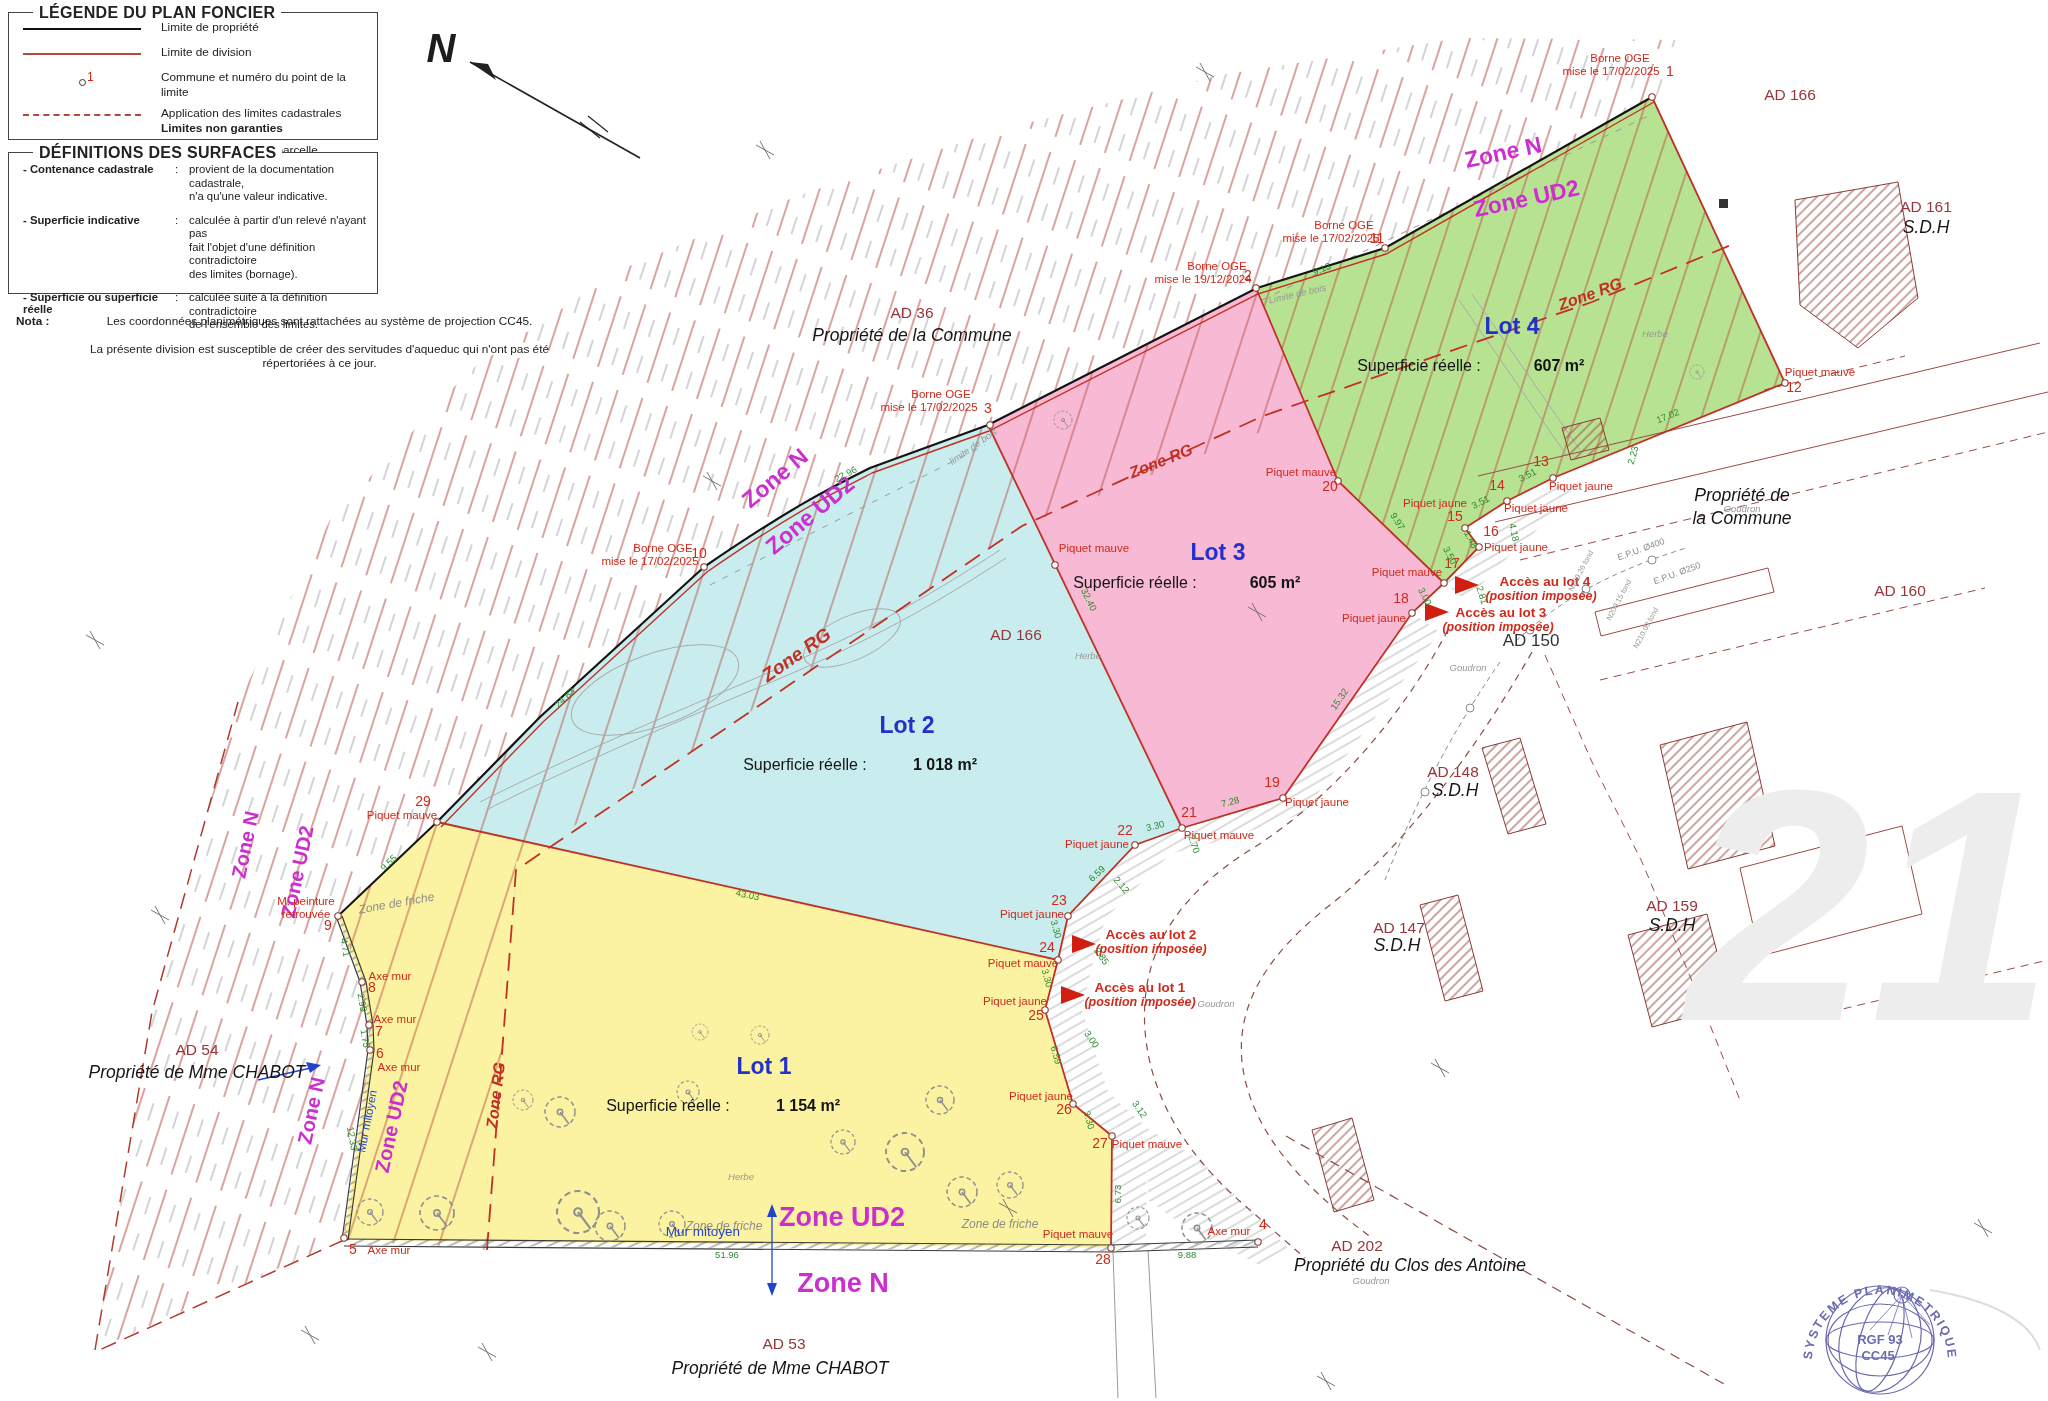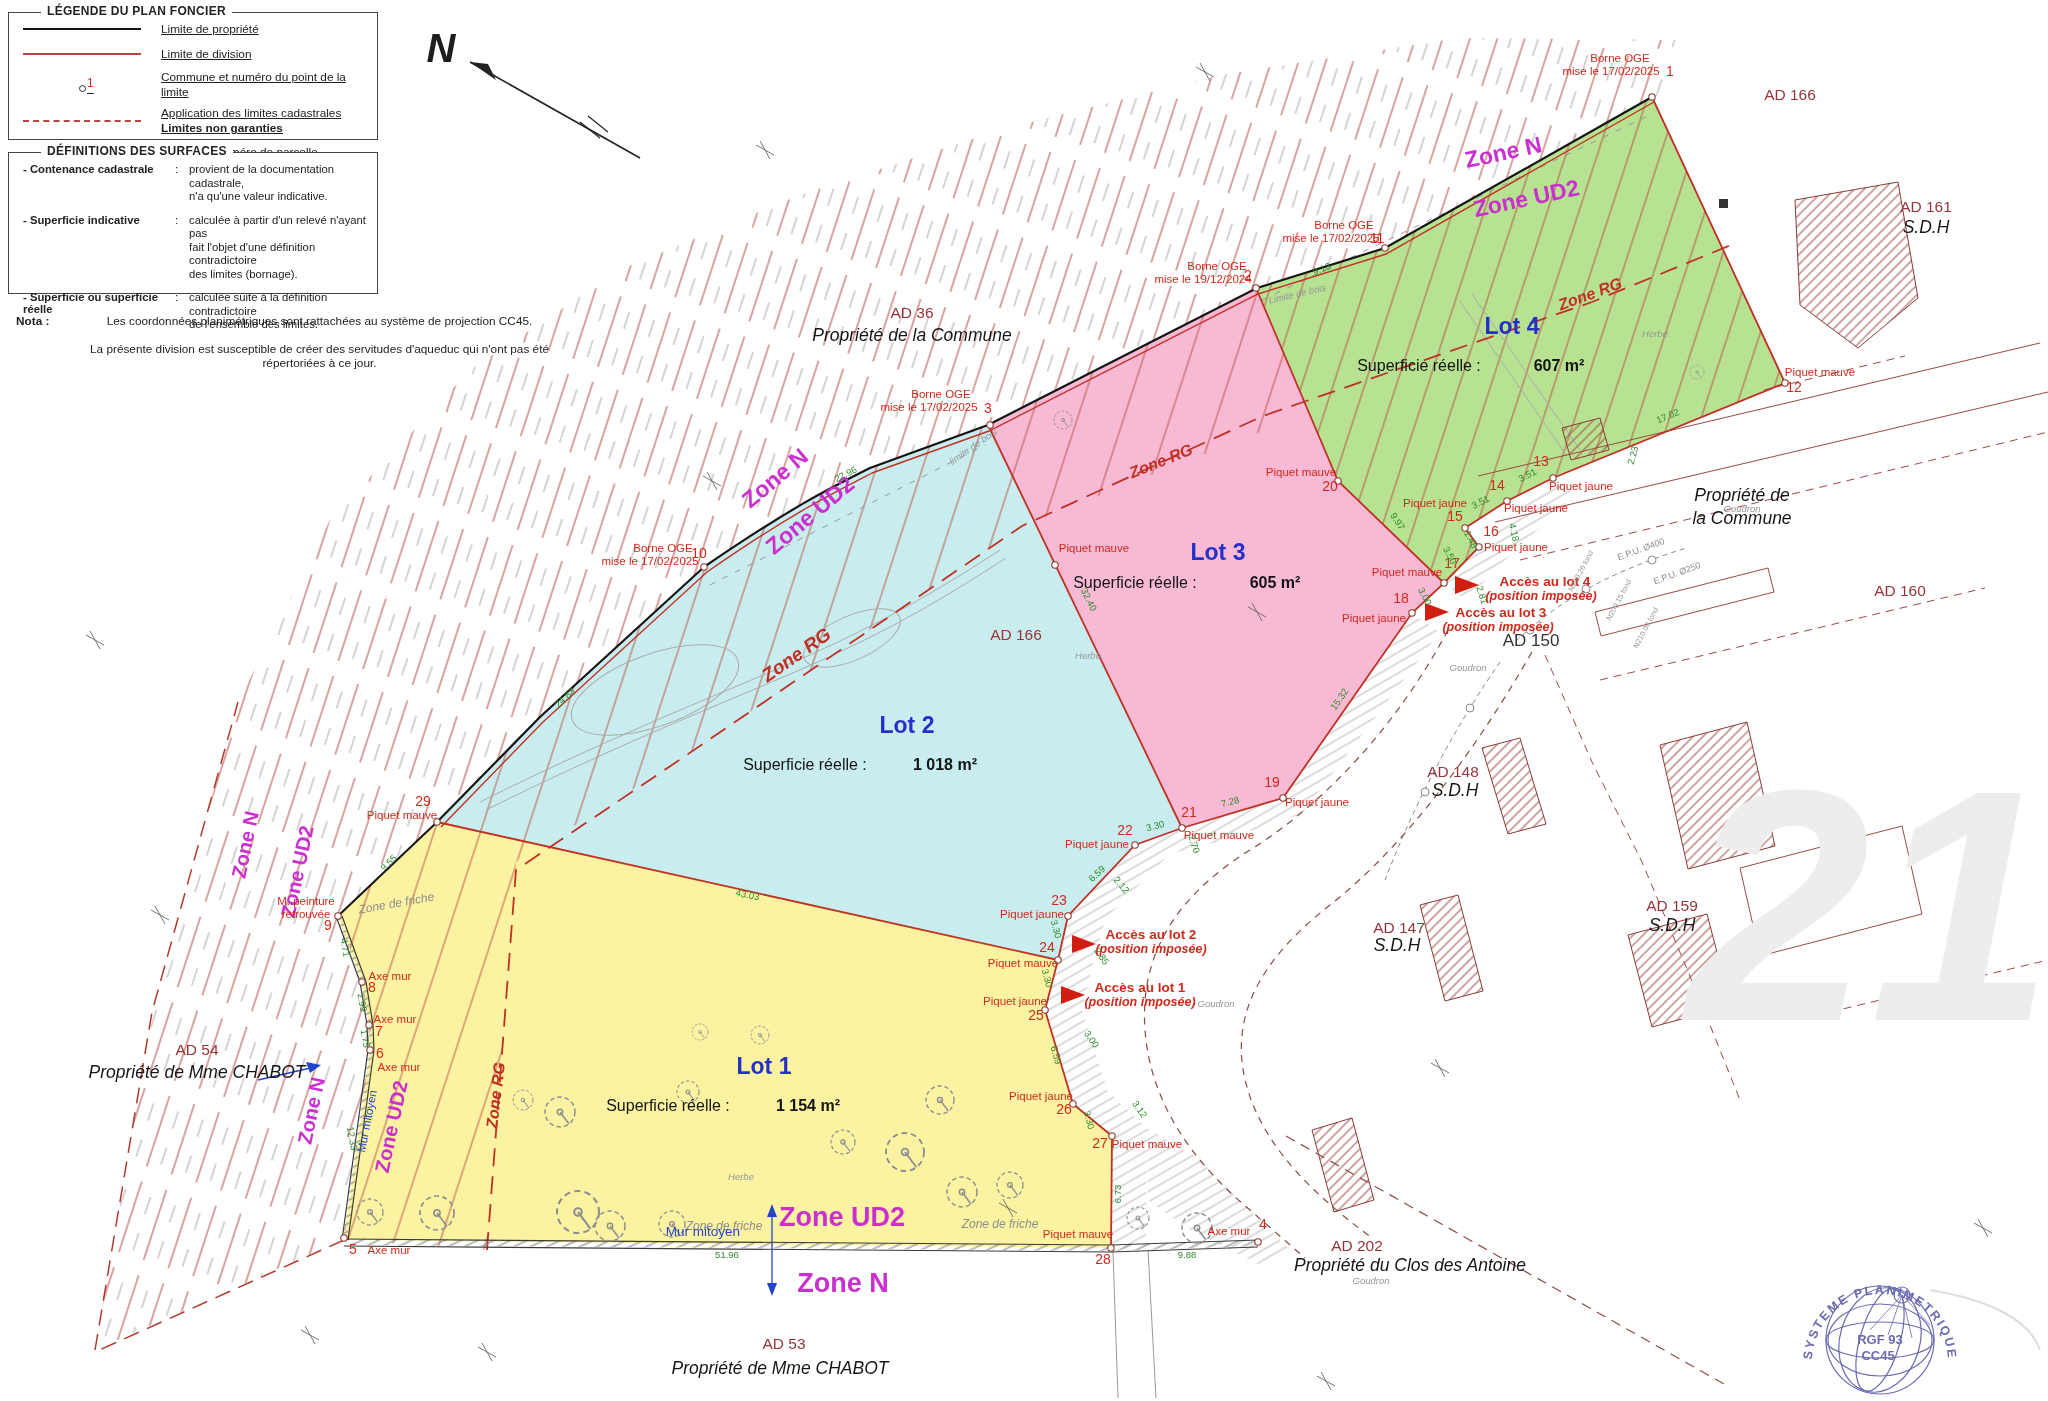--- a/index.html
+++ b/index.html
@@ -36,24 +36,24 @@
   .micro{fill:#9a9a9a;font-size:7.5px;}
   .micro2{fill:#8a8a8a;font-size:9px;}
   .north{fill:#1d1d1d;font-size:40px;font-weight:700;font-style:italic;}
   .wm{fill:#ededed;font-size:330px;font-weight:700;font-style:italic;}
   .stamp-t{fill:var(--stamp);font-size:13px;font-weight:600;}
   .stamp-arc{fill:var(--stamp);font-size:12.5px;letter-spacing:2px;font-weight:600;}
   .pt{fill:#fff;stroke:#8a3a30;stroke-width:1.1;}
 
   
   .box{position:absolute;border:1.5px solid #444;background:#fff;font-size:11.5px;color:#222;}
-  .box .btitle{position:absolute;top:-9px;left:32px;background:#fff;padding:0 6px;font-size:12px;font-weight:700;letter-spacing:.3px;}
+  .box .btitle{position:absolute;top:-9px;left:24px;background:#fff;padding:0 6px;font-size:16px;font-weight:700;letter-spacing:.3px;}
   #legend{left:8px;top:12px;width:368px;height:126px;}
   #defs-box{left:8px;top:152px;width:368px;height:140px;}
-  .lrow{display:flex;align-items:center;margin:7px 8px 0 14px;text-decoration:underline;}
+  .lrow{display:flex;align-items:flex-start;margin:7px 8px 0 14px;}
   .lsym{width:138px;flex:0 0 138px;position:relative;height:18px;}
   .lsym-line{display:none;}
   .sym-black .lsym-line{display:block;border-top:2.2px solid #111;width:118px;margin-top:8px;}
   .sym-red .lsym-line{display:block;border-top:2.2px solid var(--hatch);width:118px;margin-top:8px;}
   .sym-dash .lsym-line{display:block;border-top:2px dashed var(--hatch);width:118px;margin-top:8px;}
   .sym-point .lsym::before{content:'';display:inline-block;width:5px;height:5px;border:1.2px solid #333;border-radius:50%;margin:9px 1px 0 56px;}
   .sym-point .lsym-t{color:var(--red);font-size:12px;vertical-align:top;}
   .sym-parcel .lsym-t{color:#b03a3a;font-size:13px;display:block;text-align:center;width:118px;margin-top:2px;}
   .llab{font-size:11.8px;line-height:1.25;}
   .llab b{display:block;}

